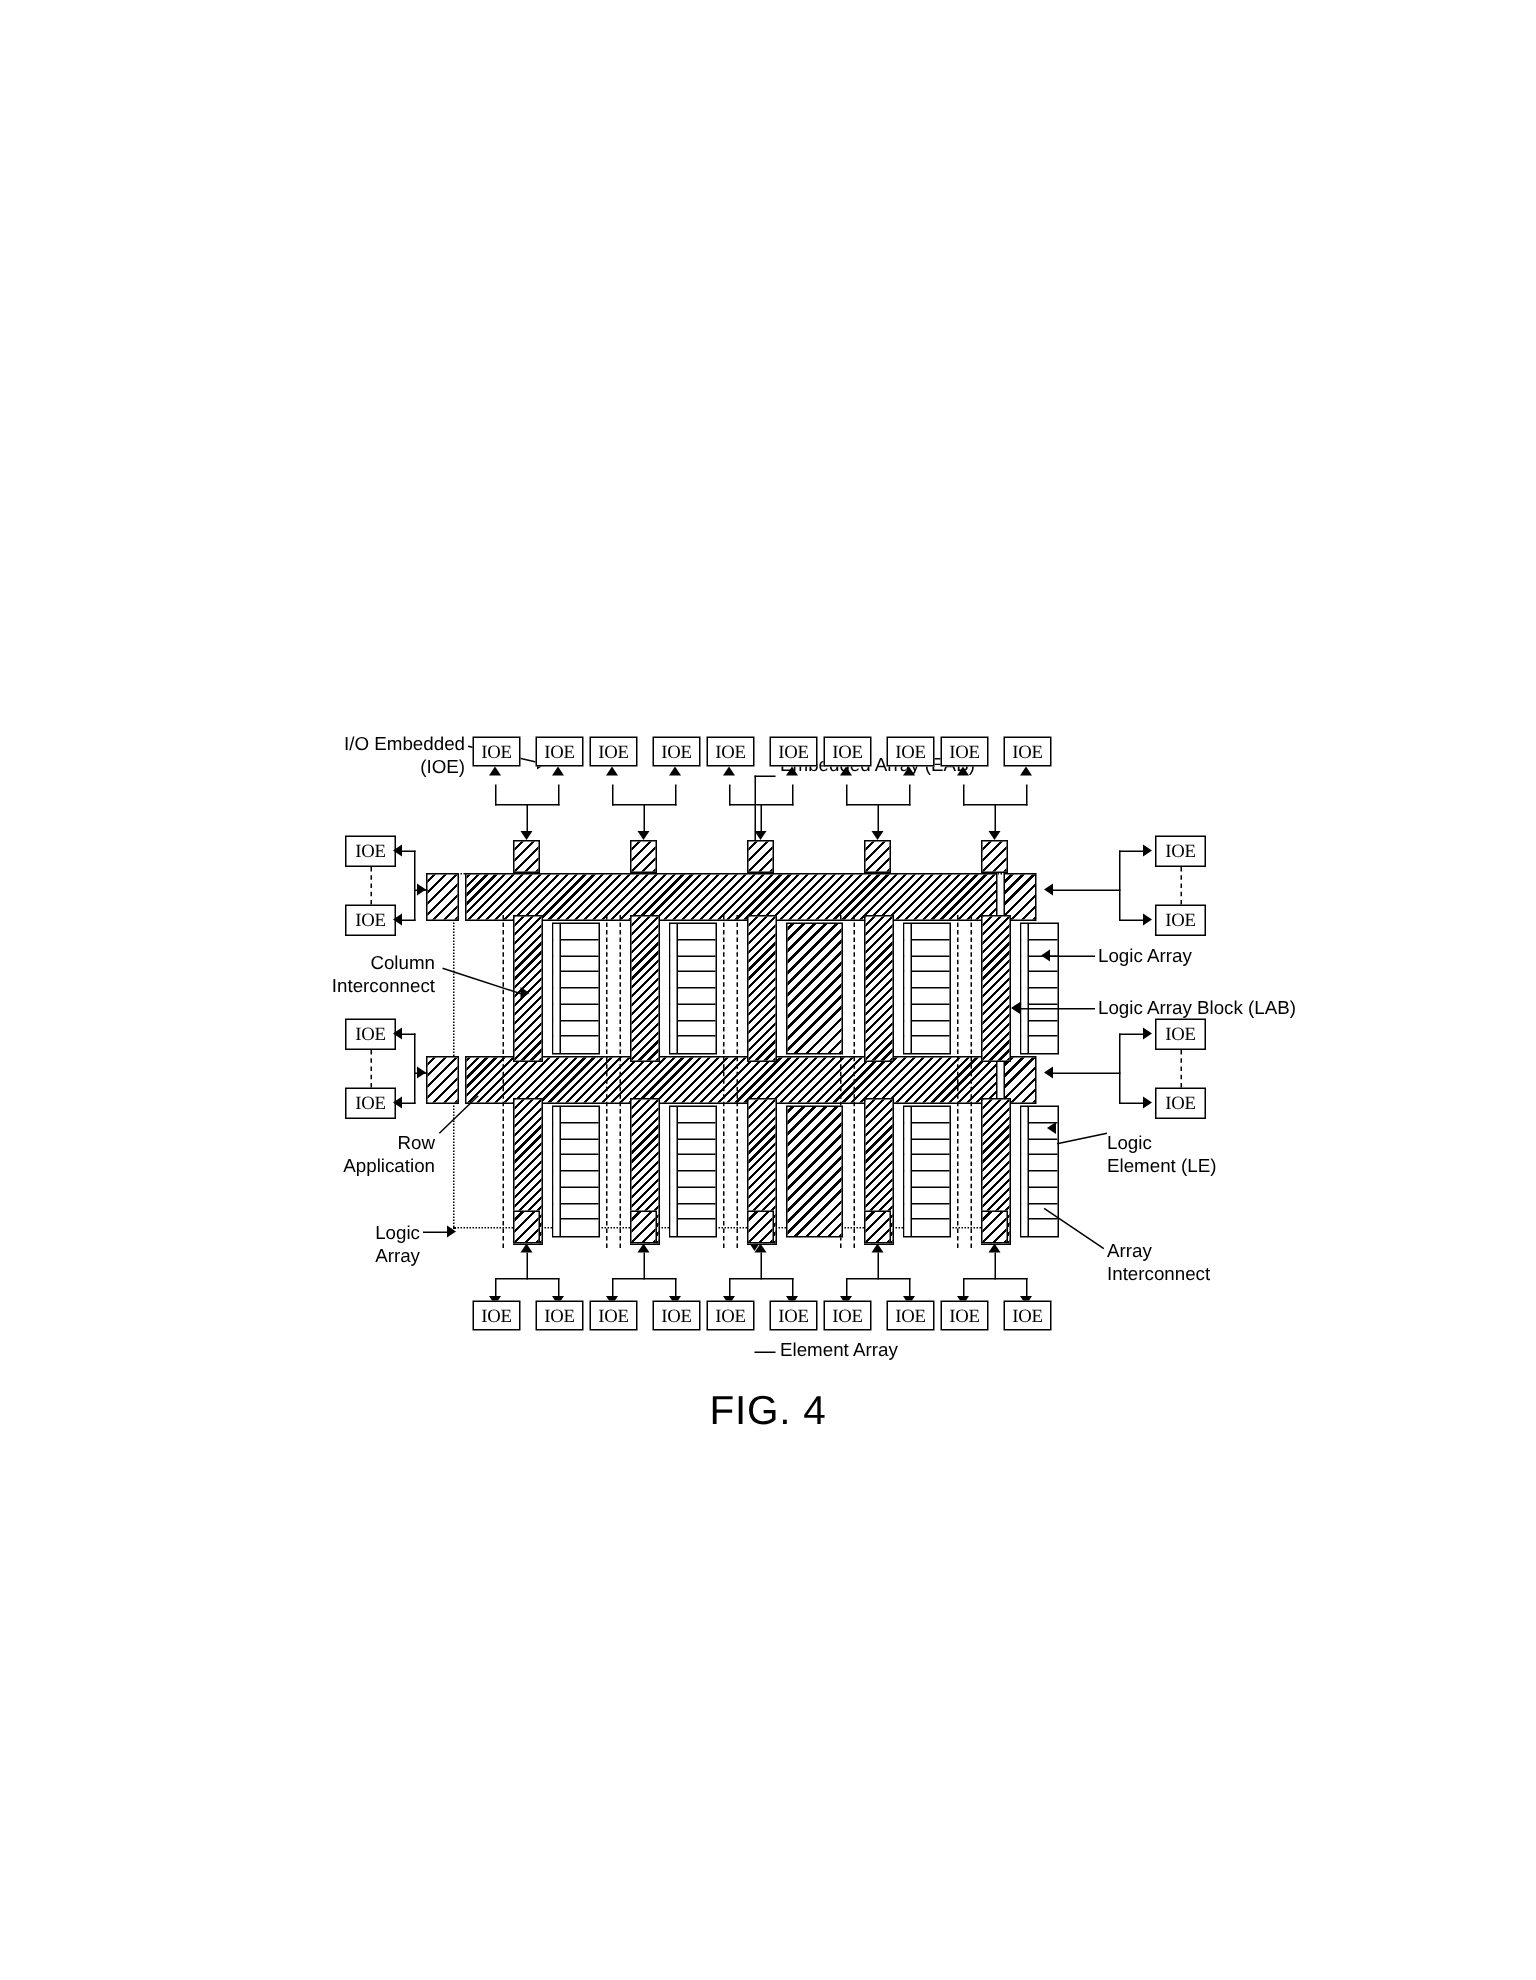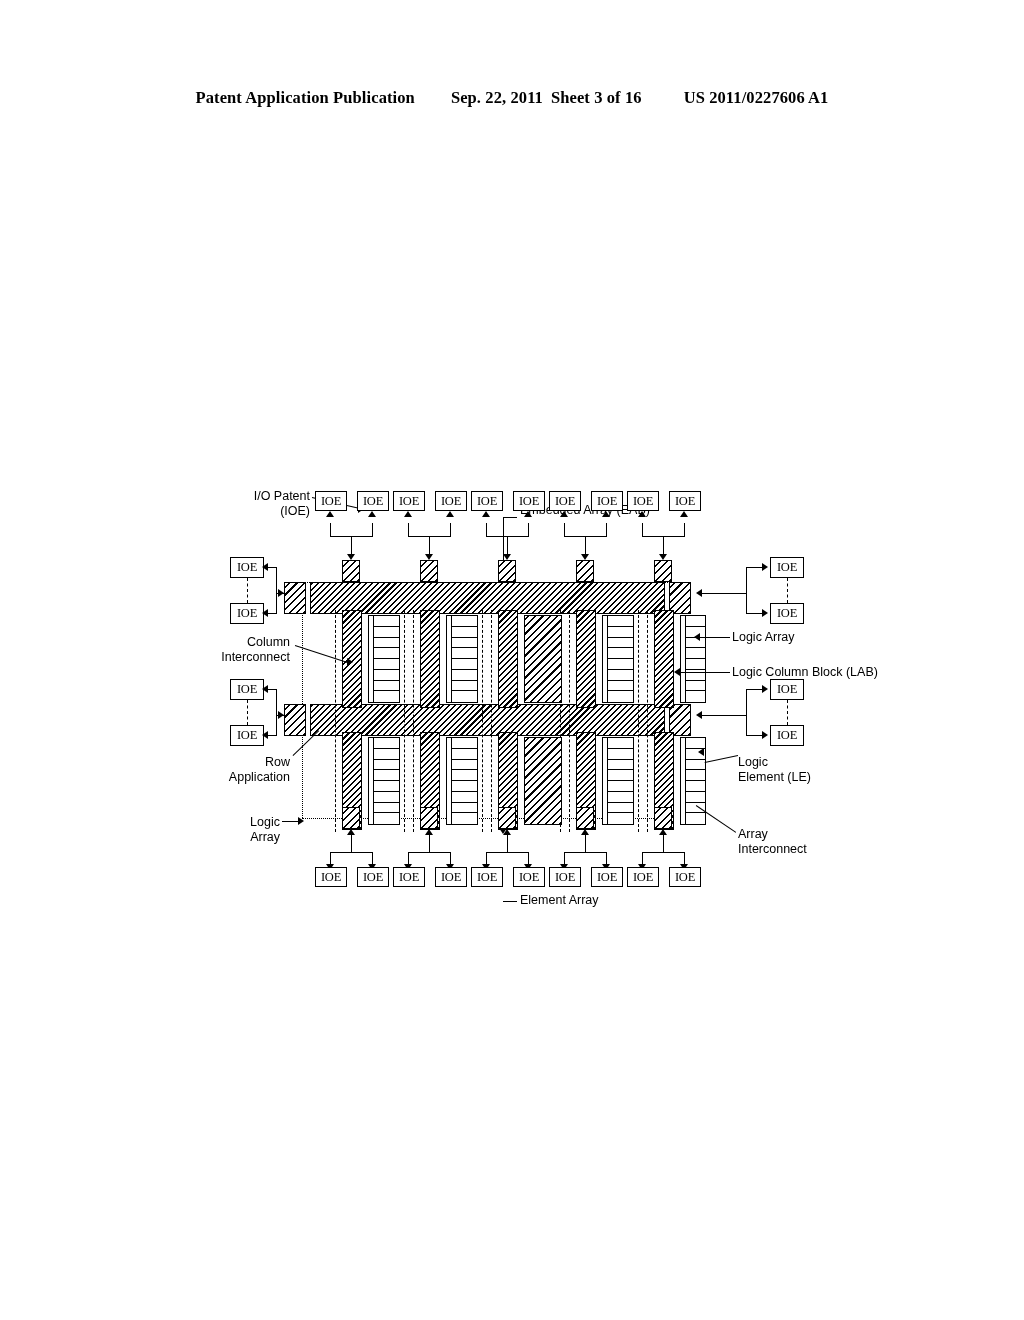--- a/index.html
+++ b/index.html
@@ -85,36 +85,30 @@
   .figcap{
     position:absolute;left:0;top:925px;width:1024px;text-align:center;
     font-size:27px;letter-spacing:.5px;
   }
 </style>
 </head>
 <body>
 
 <div class="page">
 
-  <div class="hdr">
-    <span class="g1">Patent Application Publication</span>
-    <span class="g2">Sep. 22, 2011</span>
-    <span class="g3">Sheet 3 of 16</span>
-    <span>US 2011/0227606 A1</span>
-  </div>
 
   <div class="fig">
 
     <div class="lbl" style="left:330px;top:48px;">Embedded Array (EAB)</div>
     <div class="ln hln" style="left:313px;top:62px;width:14px;"></div>
     <div class="ln vln" style="left:313px;top:62px;height:315px;"></div>
     <div class="ahd dn" style="left:309px;top:170px;"></div>
     <div class="ahd dn" style="left:309px;top:373px;"></div>
 
-    <div class="lbl r" style="left:0px;top:34px;width:120px;"><span>I/O Patent
+    <div class="lbl r" style="left:0px;top:34px;width:120px;"><span>I/O Embedded
 (IOE)</span></div>
     <div class="ln hln" style="left:122px;top:42px;width:48px;transform:rotate(13deg);transform-origin:left center;"></div>
     <div class="ahd rt" style="left:168px;top:50px;"></div>
 
     <div class="ioe" style="left:125px;top:36px;">IOE</div>
     <div class="ioe" style="left:167px;top:36px;">IOE</div>
     <div class="ioe" style="left:203px;top:36px;">IOE</div>
     <div class="ioe" style="left:245px;top:36px;">IOE</div>
     <div class="ioe" style="left:281px;top:36px;">IOE</div>
     <div class="ioe" style="left:323px;top:36px;">IOE</div>
@@ -430,28 +424,29 @@
 
     <div class="lbl r" style="left:-15px;top:360px;width:105px;"><span>Logic
 Array</span></div>
     <div class="ln hln" style="left:92px;top:366px;width:20px;"></div>
     <div class="ahd rt" style="left:108px;top:362px;"></div>
 
     <div class="lbl" style="left:542px;top:175px;">Logic Array</div>
     <div class="ln hln" style="left:510px;top:182px;width:30px;"></div>
     <div class="ahd lf" style="left:504px;top:178px;"></div>
 
-    <div class="lbl" style="left:542px;top:210px;">Logic Column Block (LAB)</div>
+    <div class="lbl" style="left:542px;top:210px;">Logic Array Block (LAB)</div>
     <div class="ln hln" style="left:490px;top:217px;width:50px;"></div>
     <div class="ahd lf" style="left:484px;top:213px;"></div>
 
     <div class="lbl" style="left:548px;top:300px;"><span>Logic
 Element (LE)</span></div>
     <div class="ln hln" style="left:514px;top:300px;width:34px;transform:rotate(-12deg);transform-origin:right center;"></div>
     <div class="ahd lf" style="left:508px;top:293px;"></div>
 
     <div class="lbl" style="left:548px;top:372px;"><span>Array
 Interconnect</span></div>
     <div class="ln hln" style="left:506px;top:350px;width:48px;transform:rotate(34deg);transform-origin:left center;"></div>
   </div>
 
+  <div class="figcap">FIG. 4</div>
 
 </div>
 
 </body></html>

